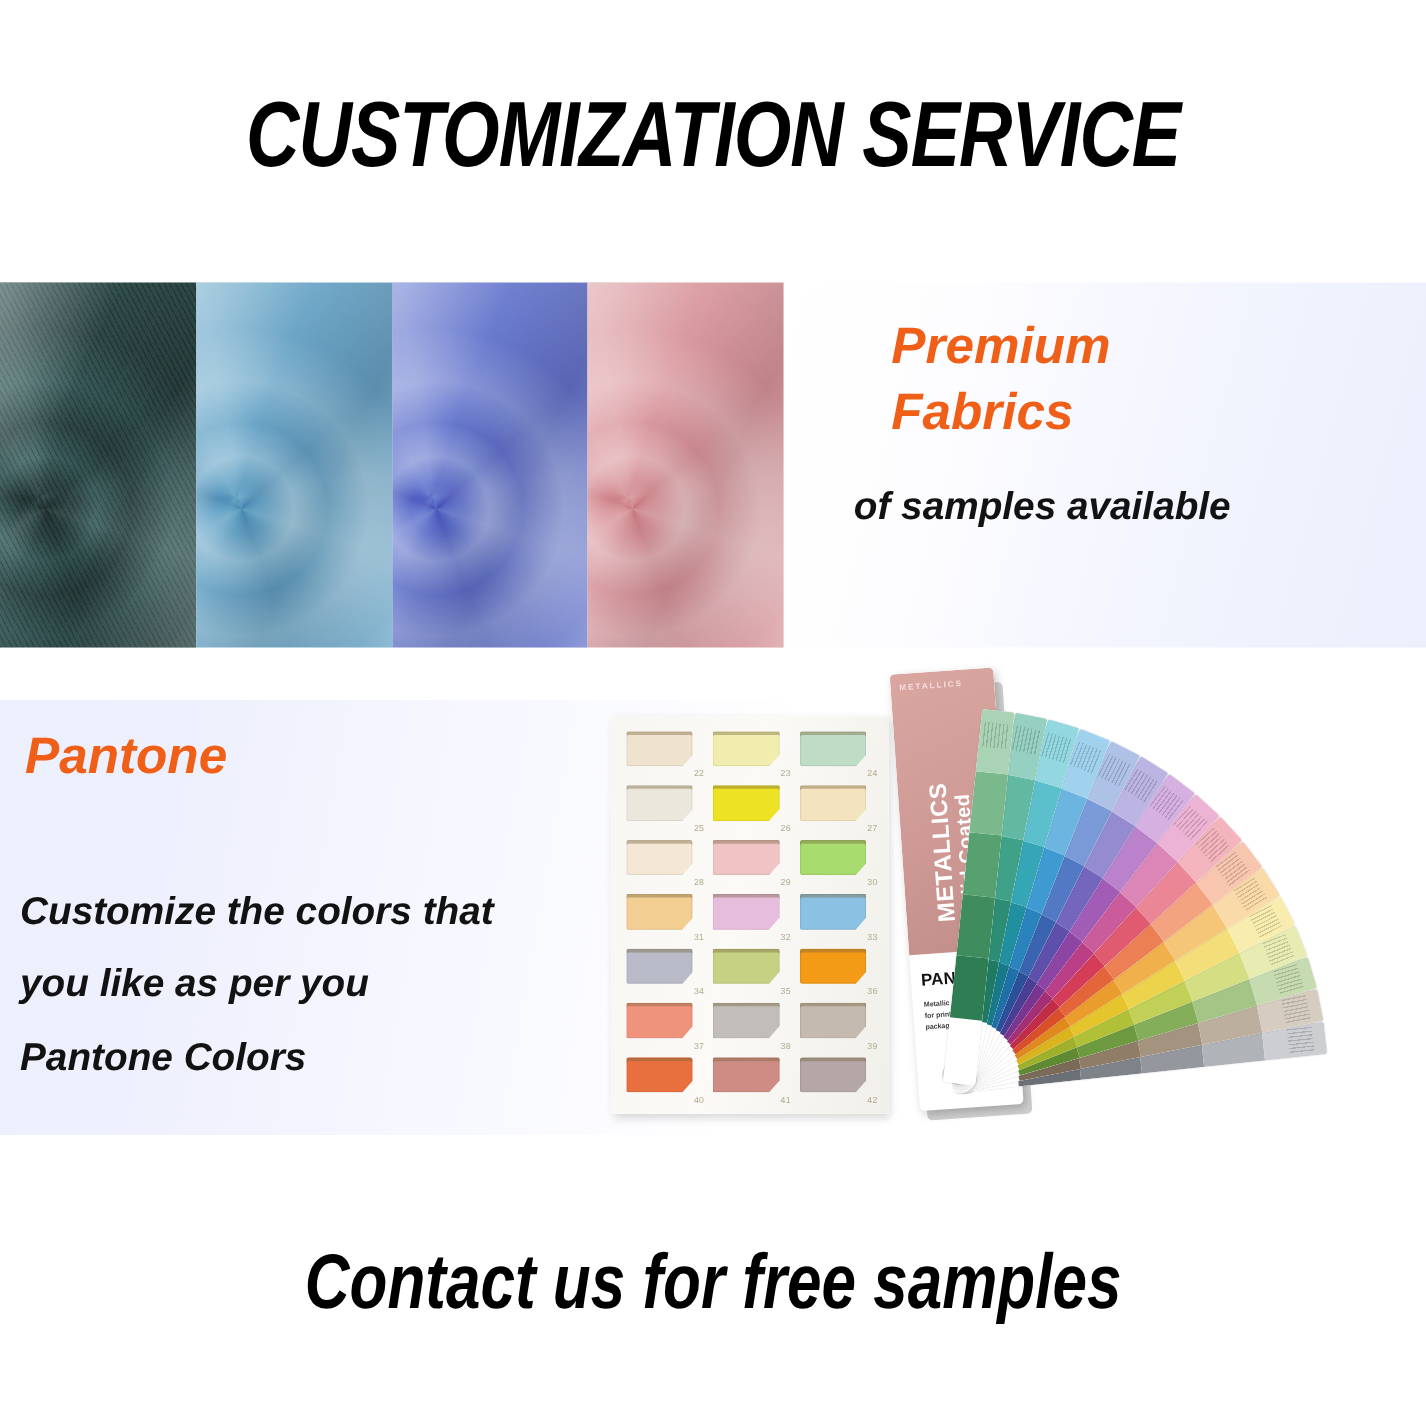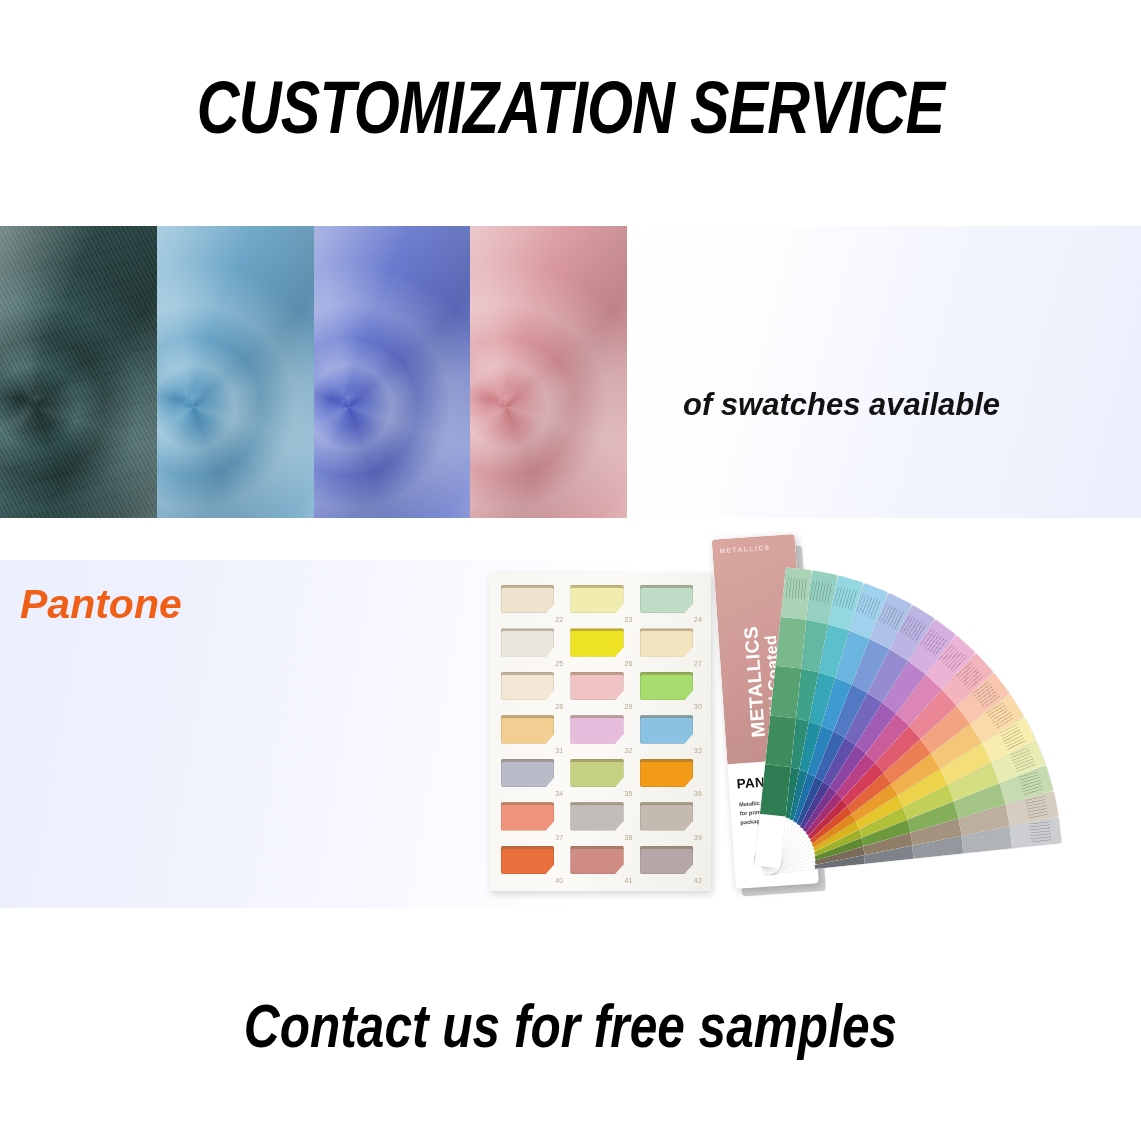--- a/index.html
+++ b/index.html
@@ -227,30 +227,39 @@
     <div class="fab" id="fab3" style="background: rgb(224, 169, 174);">
       <div class="swirl a"></div>
         <div class="swirl b"></div>
         <div class="swirl c"></div>
       <div class="rib"></div>
         <div class="sheen"></div>
     </div>
   </div>
 
   <div class="panel-tr">
+    <div class="ttl">
+      <div>Premium</div>
+      <div>Fabrics</div>
+    </div>
     <div class="body">
-      <div>of swatches available</div>
+      <div>of samples available</div>
     </div>
   </div>
 </div>
 
 <div class="band-bot">
   <div class="panel-bl">
     <div class="ttl">
       <div>Pantone</div>
+    </div>
+    <div class="body">
+      <div>Customize the colors that</div>
+      <div>you like as per you</div>
+      <div>Pantone Colors</div>
     </div>
   </div>
 </div>
 
 <div class="swatch-card" id="swatch-card">
     <div class="chip-wrap">
       <div class="chip" style="background: rgb(239, 227, 206);"></div>
       <div class="chip-no">22</div>
     </div>
     <div class="chip-wrap">

